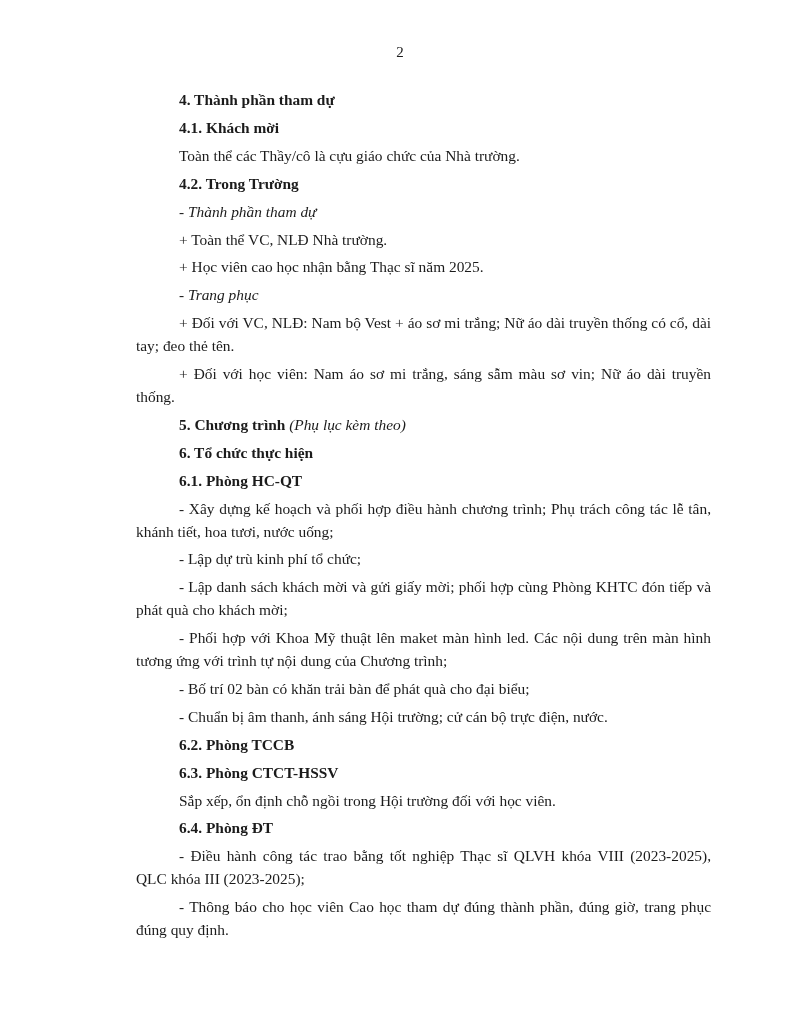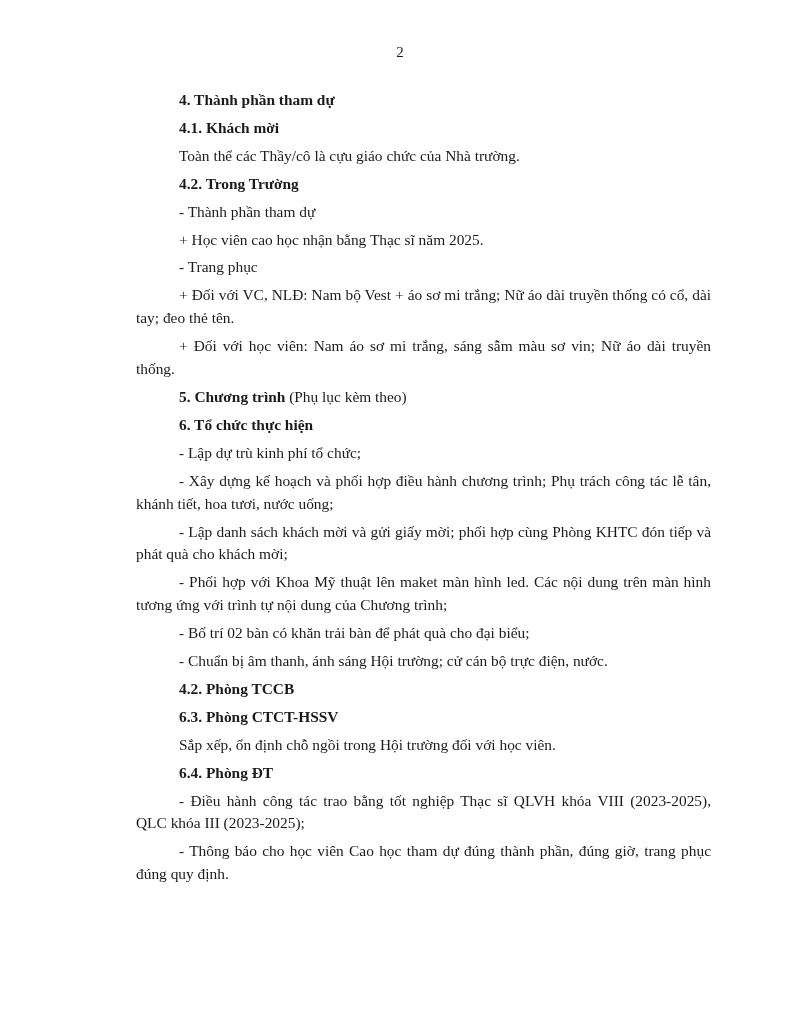--- a/index.html
+++ b/index.html
@@ -33,46 +33,48 @@
     width: 585px;
     text-align: justify;
     text-justify: inter-word;
   }
   p.para {
     margin: 5px;
     padding: 0;
     text-indent: 43px;
   }
   .b  { font-weight: 700; }
-  .i  { }
+  .i  { font-style: italic; }
   .bi { font-weight: 700; }
 </style>
 </head>
 <body>
 
 <div class="page">
   <div class="page-number">2</div>
   <div class="content" id="content">
       <p class="para"><span class="b">4. Thành phần tham dự</span></p>
       <p class="para"><span class="bi">4.1. Khách mời</span></p>
       <p class="para"><span>Toàn thể các Thầy/cô là cựu giáo chức của Nhà trường.</span></p>
       <p class="para"><span class="bi">4.2. Trong Trường</span></p>
       <p class="para"><span class="i">- Thành phần tham dự</span></p>
+      <p class="para"><span>+ Toàn thể VC, NLĐ Nhà trường.</span></p>
       <p class="para"><span>+ Học viên cao học nhận bằng Thạc sĩ năm 2025.</span></p>
       <p class="para"><span class="i">- Trang phục</span></p>
       <p class="para"><span>+ Đối với VC, NLĐ: Nam bộ Vest + áo sơ mi trắng; Nữ áo dài truyền thống có cổ, dài tay; đeo thẻ tên.</span></p>
       <p class="para"><span>+ Đối với học viên: Nam áo sơ mi trắng, sáng sẫm màu sơ vin; Nữ áo dài truyền thống.</span></p>
       <p class="para"><span class="b">5. Chương trình </span><span class="i">(Phụ lục kèm theo)</span></p>
       <p class="para"><span class="b">6. Tổ chức thực hiện</span></p>
+      <p class="para"><span class="bi">6.1. Phòng HC-QT</span></p>
+      <p class="para"><span>- Xây dựng kế hoạch và phối hợp điều hành chương trình; Phụ trách công tác lễ tân, khánh tiết, hoa tươi, nước uống;</span></p>
       <p class="para"><span>- Lập dự trù kinh phí tổ chức;</span></p>
-      <p class="para"><span>- Xây dựng kế hoạch và phối hợp điều hành chương trình; Phụ trách công tác lễ tân, khánh tiết, hoa tươi, nước uống;</span></p>
       <p class="para"><span>- Lập danh sách khách mời và gửi giấy mời; phối hợp cùng Phòng KHTC đón tiếp và phát quà cho khách mời;</span></p>
       <p class="para"><span>- Phối hợp với Khoa Mỹ thuật lên maket màn hình led. Các nội dung trên màn hình tương ứng với trình tự nội dung của Chương trình;</span></p>
       <p class="para"><span>- Bố trí 02 bàn có khăn trải bàn để phát quà cho đại biểu;</span></p>
       <p class="para"><span>- Chuẩn bị âm thanh, ánh sáng Hội trường; cử cán bộ trực điện, nước.</span></p>
-      <p class="para"><span class="bi">4.2. Phòng TCCB</span></p>
+      <p class="para"><span class="bi">6.2. Phòng TCCB</span></p>
       <p class="para"><span class="bi">6.3. Phòng CTCT-HSSV</span></p>
       <p class="para"><span>Sắp xếp, ổn định chỗ ngồi trong Hội trường đối với học viên.</span></p>
       <p class="para"><span class="bi">6.4. Phòng ĐT</span></p>
       <p class="para"><span>- Điều hành công tác trao bằng tốt nghiệp Thạc sĩ QLVH khóa VIII (2023-2025), QLC khóa III (2023-2025);</span></p>
       <p class="para"><span>- Thông báo cho học viên Cao học tham dự đúng thành phần, đúng giờ, trang phục đúng quy định.</span></p>
     </div>
 </div>
 
 </body></html>

